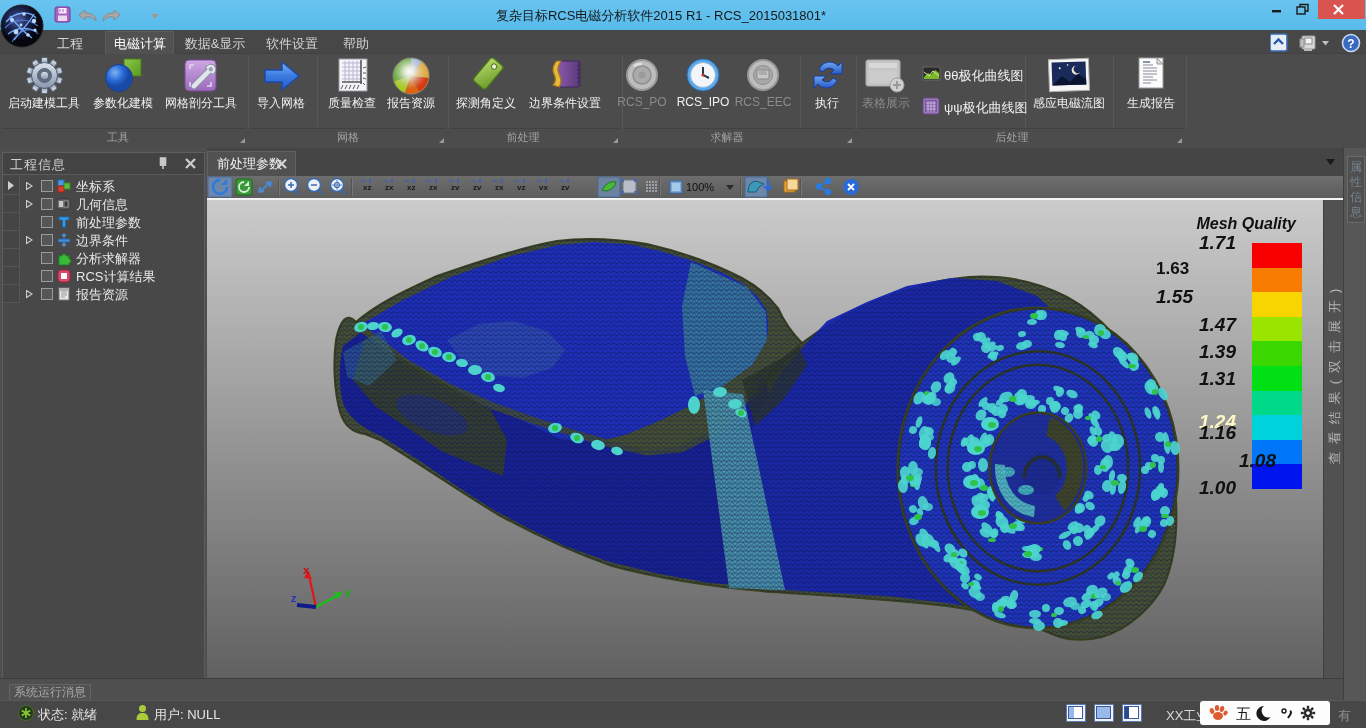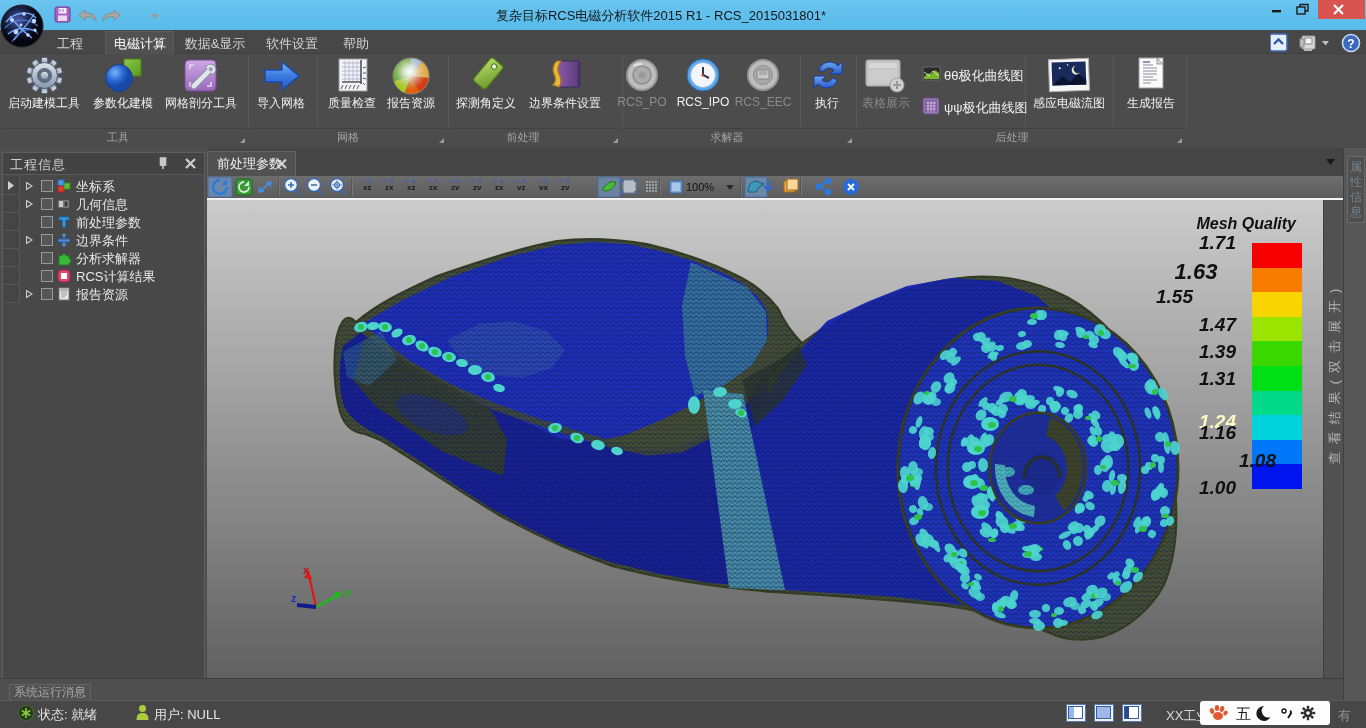--- a/index.html
+++ b/index.html
@@ -556,21 +556,21 @@
 <div class="ab" style="left:1252px;top:268px;width:50px;height:24px;background:#f87c00"></div>
 <div class="ab" style="left:1252px;top:292px;width:50px;height:25px;background:#f8d400"></div>
 <div class="ab" style="left:1252px;top:317px;width:50px;height:24px;background:#9ae400"></div>
 <div class="ab" style="left:1252px;top:341px;width:50px;height:25px;background:#3ad800"></div>
 <div class="ab" style="left:1252px;top:366px;width:50px;height:25px;background:#00e014"></div>
 <div class="ab" style="left:1252px;top:391px;width:50px;height:24px;background:#00d88a"></div>
 <div class="ab" style="left:1252px;top:415px;width:50px;height:25px;background:#00d2dc"></div>
 <div class="ab" style="left:1252px;top:440px;width:50px;height:24px;background:#0076f8"></div>
 <div class="ab" style="left:1252px;top:464px;width:50px;height:25px;background:#0014f0"></div>
 <div class="ab" style="left:1156px;top:232px;width:80px;text-align:right;font-size:19px;font-weight:bold;font-style:italic;color:#111">1.71</div>
-<div class="ab" style="left:1156px;top:259px;width:80px;text-align:center;font-size:22px;font-weight:bold;font-style:italic;color:#111">1.63</div>
+<div class="ab" style="left:1156px;top:259px;width:80px;text-align:left;font-size:17px;font-weight:bold;color:#111">1.63</div>
 <div class="ab" style="left:1156px;top:286px;width:80px;text-align:left;font-size:19px;font-weight:bold;font-style:italic;color:#111">1.55</div>
 <div class="ab" style="left:1156px;top:314px;width:80px;text-align:right;font-size:19px;font-weight:bold;font-style:italic;color:#111">1.47</div>
 <div class="ab" style="left:1156px;top:341px;width:80px;text-align:right;font-size:19px;font-weight:bold;font-style:italic;color:#111">1.39</div>
 <div class="ab" style="left:1156px;top:368px;width:80px;text-align:right;font-size:19px;font-weight:bold;font-style:italic;color:#111">1.31</div>
 <div class="ab" style="left:1156px;top:411px;width:80px;text-align:right;font-size:19px;font-weight:bold;font-style:italic;color:#fef9c3">1.24</div>
 <div class="ab" style="left:1156px;top:422px;width:80px;text-align:right;font-size:19px;font-weight:bold;font-style:italic;color:#111">1.16</div>
 <div class="ab" style="left:1196px;top:450px;width:80px;text-align:right;font-size:19px;font-weight:bold;font-style:italic;color:#111">1.08</div>
 <div class="ab" style="left:1156px;top:477px;width:80px;text-align:right;font-size:19px;font-weight:bold;font-style:italic;color:#111">1.00</div>
 <svg class="ab" style="left:207px;top:200px" width="1116" height="478">
 <defs>

